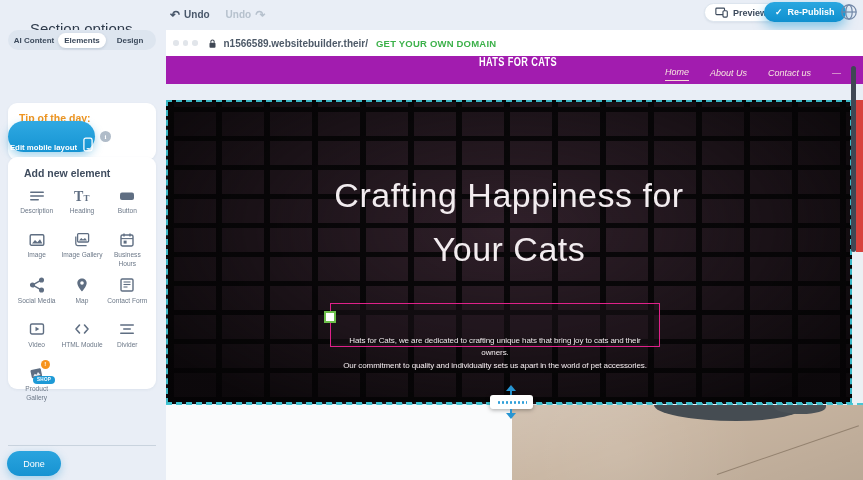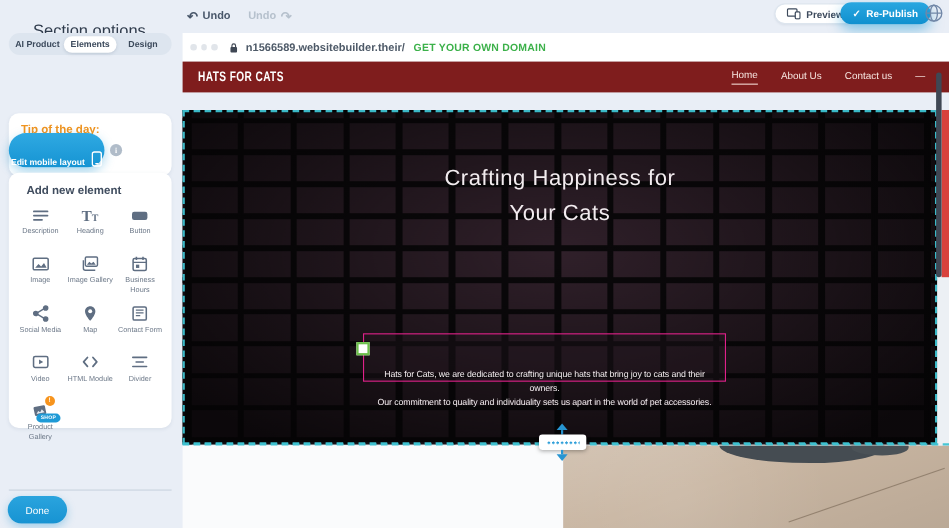--- a/index.html
+++ b/index.html
@@ -43,34 +43,34 @@
 
   
   .browser-bar { left:166px; top:30px; width:697px; height:26px; background:#fff; display:flex; align-items:center; }
   .traffic { display:flex; gap:4px; margin-left:7px; }
   .traffic span { width:5.5px; height:5.5px; border-radius:50%; background:#e1e5ea; }
   .lock { margin-left:10px; }
   .url-text { margin-left:7px; font-size:10px; font-weight:600; color:#4e5a68; }
   .domain-cta { margin-left:8px; font-size:9.5px; font-weight:bold; color:#3cb14a; letter-spacing:.2px; cursor:pointer; }
 
   
-  .site-header { left:166px; top:56px; width:697px; height:28px; background:#7f1d1d; display:flex; align-items:center; }
+  .site-header { left:166px; top:56px; width:697px; height:28px; background:#a21caf; display:flex; align-items:center;flex-direction:column; }
   .site-logo { margin-left:14px; color:#fff; font-size:10px; font-weight:bold; letter-spacing:.4px; transform:scaleY(1.25) scaleX(.92); transform-origin:left center; white-space:nowrap; }
   .site-nav { margin-left:auto; margin-right:22px; display:flex; gap:21px; align-items:center; }
-  .nav-item { color:#f6e4df; font-size:9px; padding-bottom:3px; cursor:pointer; }
+  .nav-item { color:#f6e4df; font-size:9px; padding-bottom:3px; cursor:pointer;font-style:italic; }
   .nav-item.active { border-bottom:1.5px solid #f3d9d3; }
 
   .hero { left:166px; top:100px; width:686px; height:304px; border:2px dashed rgba(62,195,210,.95);
     background:
       radial-gradient(ellipse at 50% 42%, rgba(70,40,58,0) 0%, rgba(4,3,4,.82) 88%),
       repeating-linear-gradient(0deg, #0a080a 0 5px, rgba(0,0,0,0) 5px 29px),
       repeating-linear-gradient(90deg, #0a080a 0 6px, rgba(0,0,0,0) 6px 48px),
       #30202a;
     text-align:center; }
-  .hero-heading { margin-top:44px; font-size:20px; line-height:1.6; letter-spacing:.5px; color:#f2ecef; white-space:pre-line; font-weight:500; }
+  .hero-heading { margin-top:66px; font-size:34px; line-height:1.6; letter-spacing:.5px; color:#f2ecef; white-space:pre-line; font-weight:500; }
   .hero-sub { margin-top:14px; font-size:15px; letter-spacing:.6px; color:#ebe3e7; }
   .hero-textbox { position:absolute; left:162px; top:201px; width:330px; height:44px; border:1px solid #e0218a; background:rgba(38,24,33,.32); color:#f2ebee; font-size:8px; line-height:1.55; padding:6px 6px 0 6px; white-space:pre-line; letter-spacing:-.1px; }
   .handle-sq { position:absolute; left:-7px; top:7px; width:12px; height:12px; background:#fff; border:2px solid #6dbf4b; }
 
   
   .section-line { left:166px; top:403px; width:697px; height:0; border-top:2px dashed rgba(62,195,210,.95); z-index:3; }
   .drag-pill { left:490px; top:395px; width:43px; height:14px; background:#fff; border-radius:3px; box-shadow:0 1px 4px rgba(0,0,0,.35); display:flex; align-items:center; justify-content:center; z-index:4; cursor:row-resize; }
   .drag-dots { width:30px; height:3px; background-image:radial-gradient(circle,#2f9fd9 1.1px,transparent 1.2px); background-size:4px 3px; }
   .arrow { z-index:4; width:0; height:0; }
   .arrow-up { left:506px; top:385px; border-left:5px solid transparent; border-right:5px solid transparent; border-bottom:6px solid #2795d2; }
@@ -130,21 +130,21 @@
   <svg width="18" height="18" viewBox="0 0 18 18">
       <g fill="none" stroke="#7187a7" stroke-width="1.2">
         <circle cx="9" cy="9" r="7.2"></circle>
         <ellipse cx="9" cy="9" rx="3.2" ry="7.2"></ellipse>
         <line x1="1.8" y1="9" x2="16.2" y2="9"></line>
       </g>
     </svg>
 </div>
 
 <div class="abs tabs">
-    <div class="tab">AI Product</div>
+    <div class="tab">AI Content</div>
     <div class="tab active">Elements</div>
     <div class="tab">Design</div>
   </div>
 
 <div class="abs tip-card">
   <div class="tip-title">Tip of the day:</div>
 </div>
 
 <div class="abs edit-mobile">
   <span>Edit mobile layout</span>

